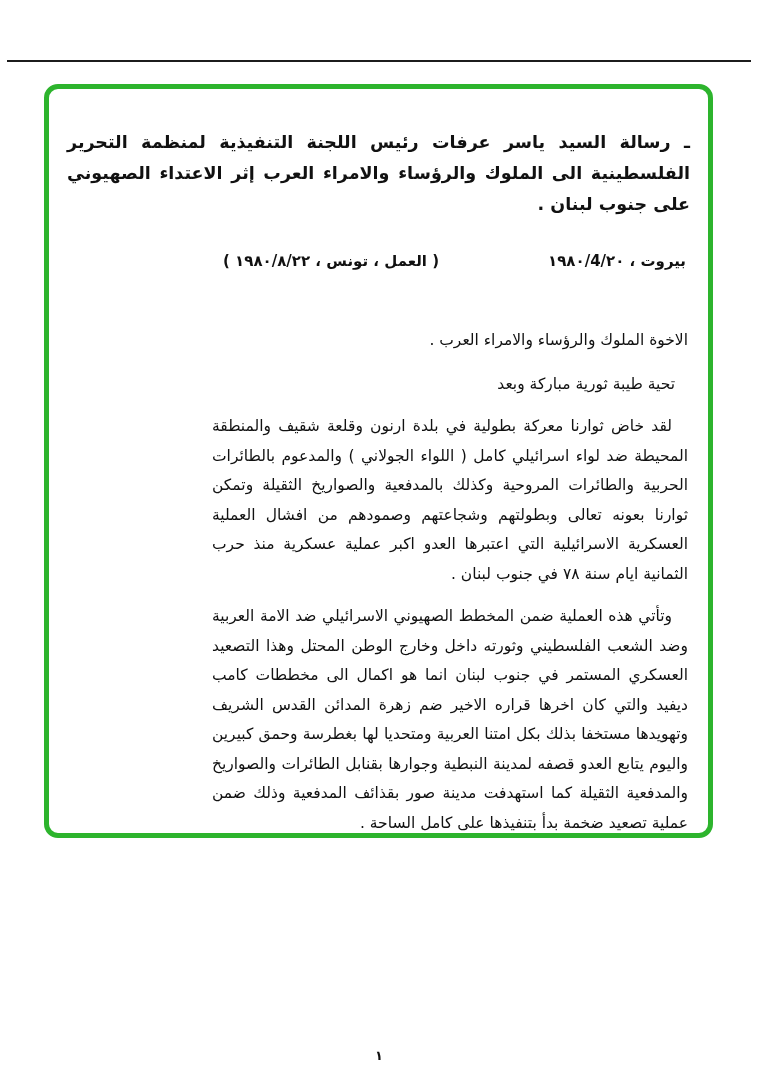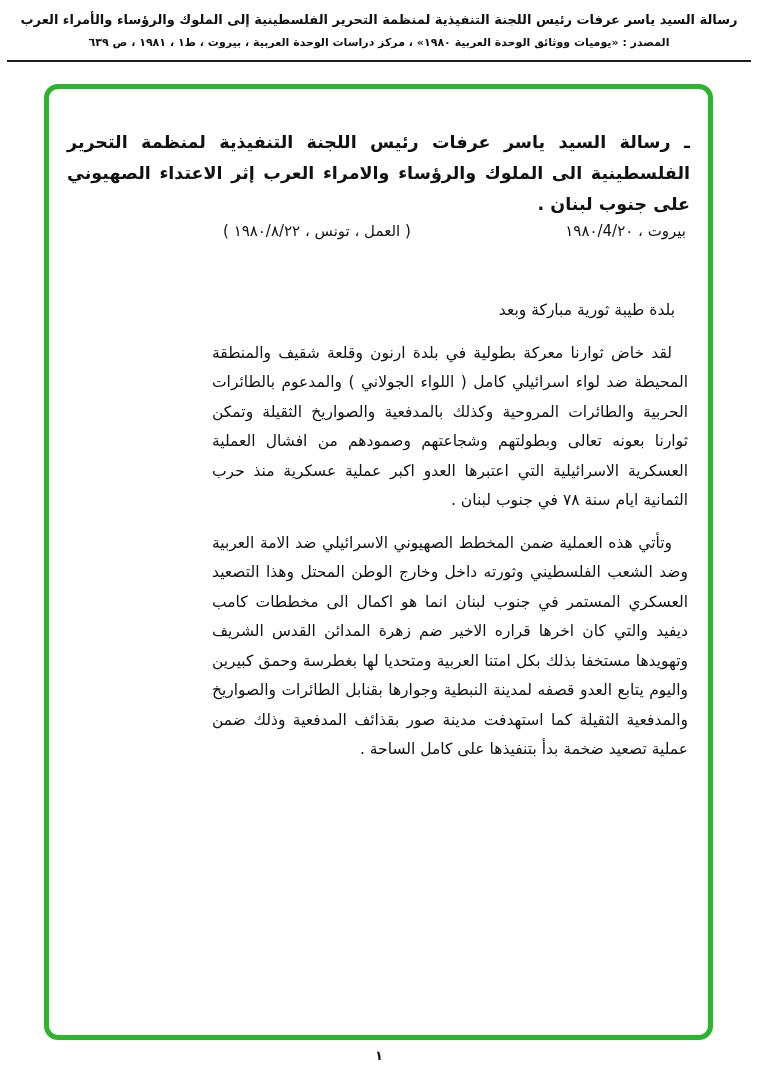--- a/index.html
+++ b/index.html
@@ -22,42 +22,42 @@
 
   .header-rule {
     position: absolute;
     top: 60px; left: 7px; right: 7px;
     border-top: 2px solid #1c1c1c;
   }
 
   .frame {
     position: absolute;
     top: 84px; left: 44px;
-    width: 669px; height: 956px;
+    width: 669px; height: 754px;
     border: 5px solid #2db42d;
     border-radius: 14px;
     background: #ffffff;
     padding: 38px 16px 0 16px;
     overflow: hidden;
   }
 
   .letter-title {
     font-size: 17.5px;
     font-weight: bold;
     line-height: 31px;
     text-align: justify;
     padding: 0 2px;
   }
 
   .dateline {
     position: relative;
-    margin-top: 2px;
+    margin-top: 32px;
     height: 28px;
     font-size: 15px;
-    font-weight: normal;
+    font-weight: bold;
   }
   .dateline-place { position: absolute; right: 6px; top: 0; }
   .dateline-source { position: absolute; left: 158px; top: 0; }
 
   .letter-body {
     width: 476px;
     margin: 46px 4px 0 auto;
     font-size: 15.5px;
     line-height: 29.5px;
   }
@@ -77,38 +77,35 @@
     text-align: center;
     font-size: 13px;
     font-weight: bold;
   }
 </style>
 </head>
 <body>
 
 <div class="page">
 
-  <div class="header">
-    <div class="header-line1">رسالة السيد ياسر عرفات رئيس اللجنة التنفيذية لمنظمة التحرير الفلسطينية إلى الملوك والرؤساء والأمراء العرب</div>
-    <div class="header-line2">المصدر : «يوميات ووثائق الوحدة العربية ١٩٨٠» ، مركز دراسات الوحدة العربية ، بيروت ، ط١ ، ١٩٨١ ، ص ٦٣٩</div>
-  </div>
 
   <div class="header-rule"></div>
 
   <div class="frame">
 
     <div class="letter-title">ـ رسالة السيد ياسر عرفات رئيس اللجنة التنفيذية لمنظمة التحرير الفلسطينية الى الملوك والرؤساء والامراء العرب إثر الاعتداء الصهيوني على جنوب لبنان .</div>
 
     <div class="dateline">
       <span class="dateline-source">( العمل ، تونس ، ١٩٨٠/٨/٢٢ )</span>
       <span class="dateline-place">بيروت ، ١٩٨٠/4/٢٠</span>
     </div>
 
     <div class="letter-body">
-      <div class="greeting">بلدة طيبة ثورية مباركة وبعد</div>
+      <div class="salutation">الاخوة الملوك والرؤساء والامراء العرب .</div>
+      <div class="greeting">تحية طيبة ثورية مباركة وبعد</div>
       <p class="para">لقد خاض ثوارنا معركة بطولية في بلدة ارنون وقلعة شقيف والمنطقة المحيطة ضد لواء اسرائيلي كامل ( اللواء الجولاني ) والمدعوم بالطائرات الحربية والطائرات المروحية وكذلك بالمدفعية والصواريخ الثقيلة وتمكن ثوارنا بعونه تعالى وبطولتهم وشجاعتهم وصمودهم من افشال العملية العسكرية الاسرائيلية التي اعتبرها العدو اكبر عملية عسكرية منذ حرب الثمانية ايام سنة ٧٨ في جنوب لبنان .</p>
       <p class="para">وتأتي هذه العملية ضمن المخطط الصهيوني الاسرائيلي ضد الامة العربية وضد الشعب الفلسطيني وثورته داخل وخارج الوطن المحتل وهذا التصعيد العسكري المستمر في جنوب لبنان انما هو اكمال الى مخططات كامب ديفيد والتي كان اخرها قراره الاخير ضم زهرة المدائن القدس الشريف وتهويدها مستخفا بذلك بكل امتنا العربية ومتحديا لها بغطرسة وحمق كبيرين واليوم يتابع العدو قصفه لمدينة النبطية وجوارها بقنابل الطائرات والصواريخ والمدفعية الثقيلة كما استهدفت مدينة صور بقذائف المدفعية وذلك ضمن عملية تصعيد ضخمة بدأ بتنفيذها على كامل الساحة .</p>
     </div>
 
   </div>
 
   <div class="page-number">١</div>
 
 </div>
 

